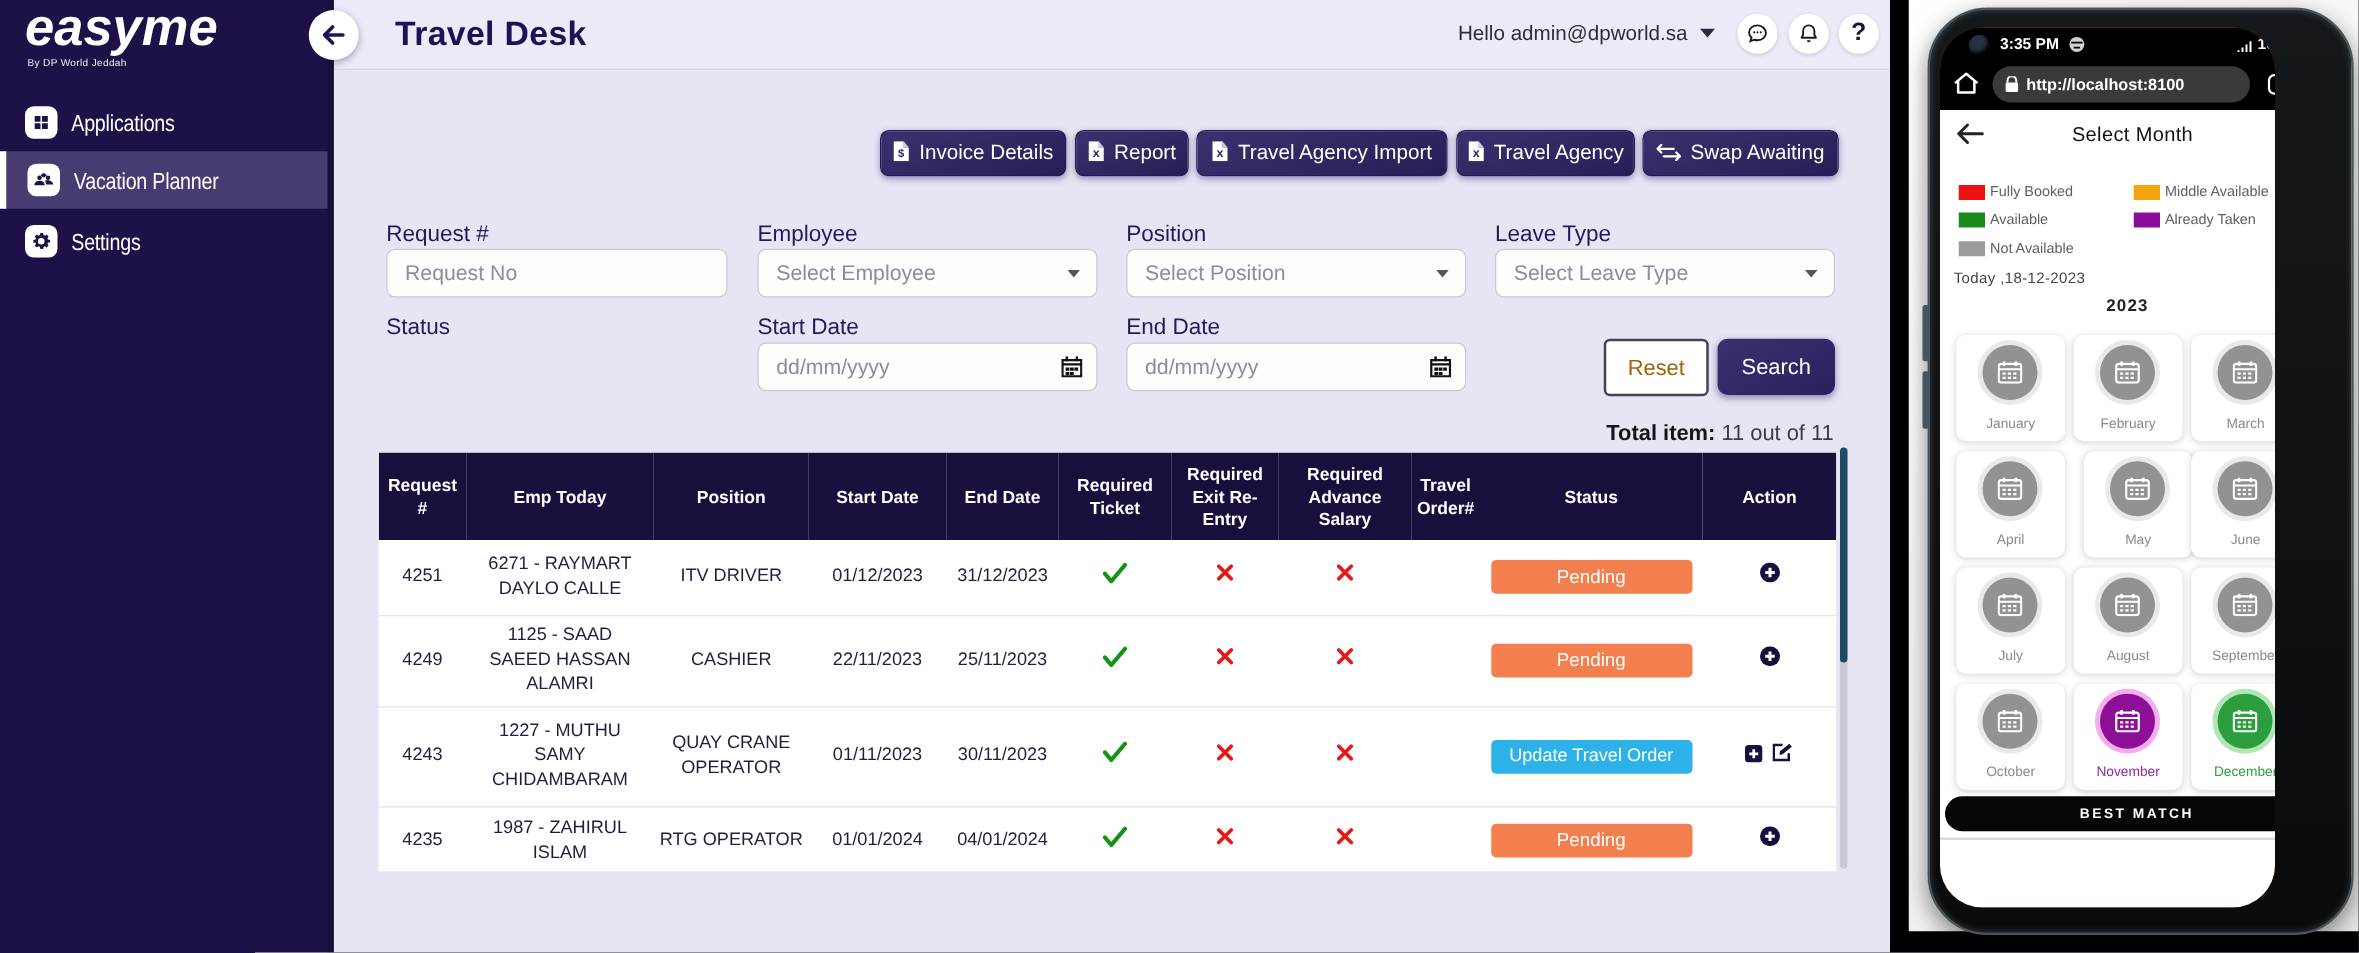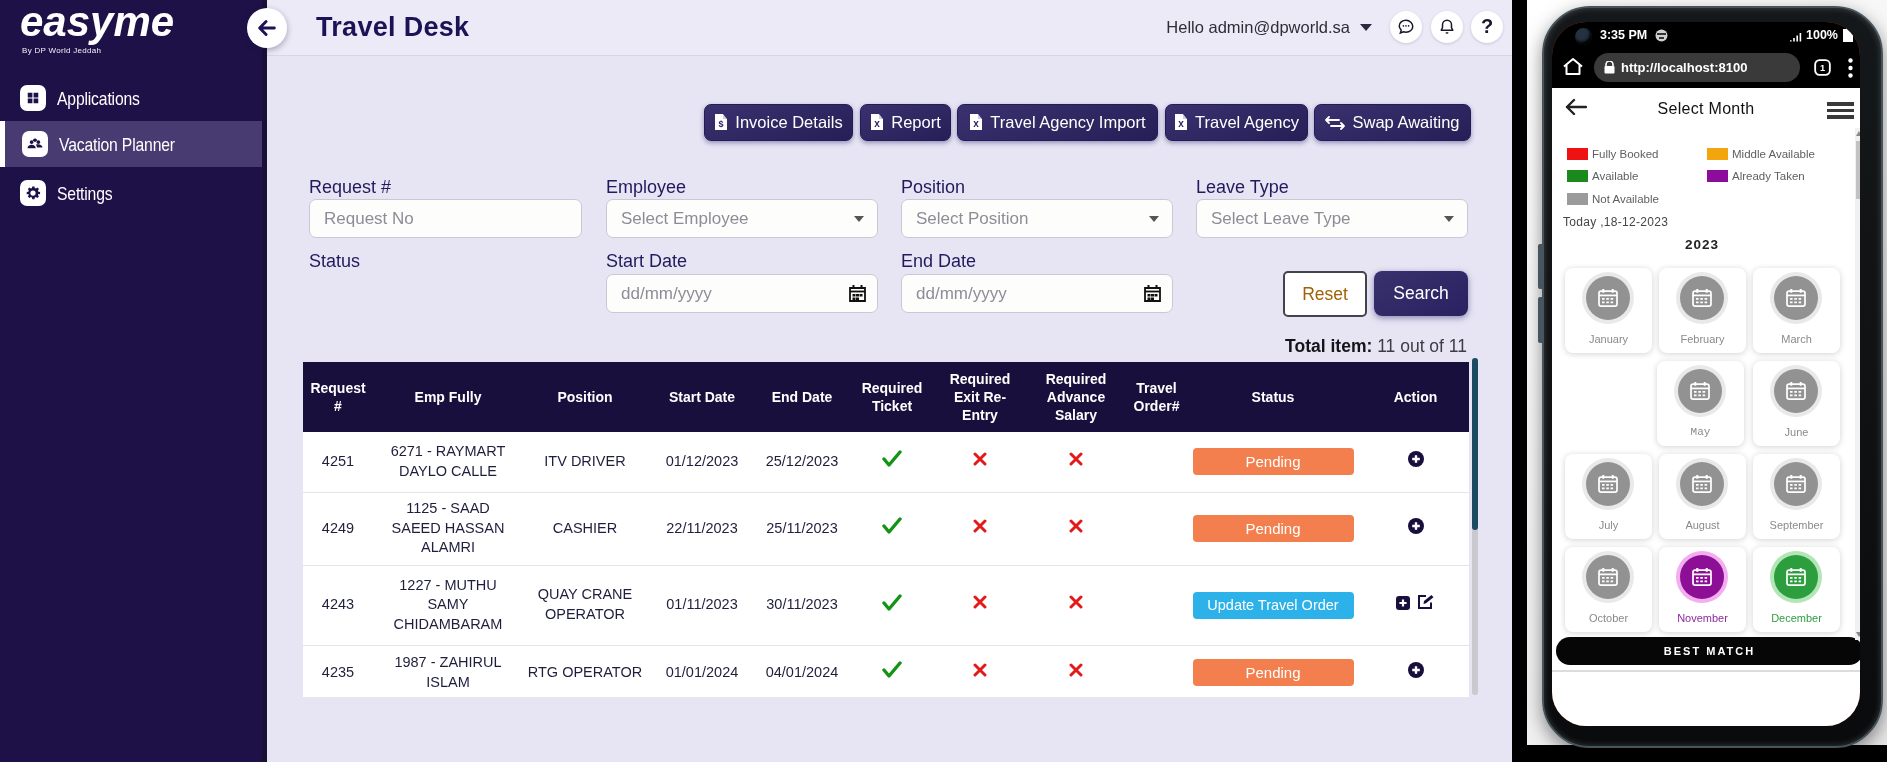--- a/index.html
+++ b/index.html
@@ -56,21 +56,21 @@
 .pend { background:#f27f4d; }
 .upd { background:#2cb2e8; font-size:14.5px; }
 #tscroll { position:absolute; left:1472px; top:358px; width:6px; height:337px; background:#c9c9cf; border-radius:3px; }
 #tthumb { position:absolute; left:0; top:0; width:6px; height:172px; background:#1d4a63; border-radius:3px; }
 
 
 #phonearea { position:absolute; left:1512px; top:0; width:375px; height:762px; background:#000; }
 #phonebg { position:absolute; left:15px; top:0; width:360px; height:745px; background:linear-gradient(135deg,#ffffff 0%,#f1f1f1 60%,#e7e7e7 100%); }
 #phone { position:absolute; left:30px; top:6px; width:341px; height:742px; border-radius:48px; background:linear-gradient(180deg,#15181a,#0a0b0c); border:2px solid #47545c; box-shadow:inset 0 0 6px rgba(255,255,255,.2), 0 6px 18px rgba(0,0,0,.45); }
 .sidebtn { position:absolute; left:-6px; width:6px; background:#46555f; border-radius:2px; }
-#screen { position:absolute; left:1552px; top:22px; width:308px; height:704px; border-radius:34px; background:#c2410c; overflow:hidden; z-index:3; }
+#screen { position:absolute; left:1552px; top:22px; width:268px; height:704px; border-radius:34px; background:#c2410c; overflow:hidden; z-index:3; }
 #statusblk { position:absolute; left:0; top:0; width:315px; height:66px; background:#000; }
 #cam { position:absolute; left:23px; top:6px; width:17px; height:17px; border-radius:50%; background:#233140; box-shadow:inset -2px -3px 3px #000; }
 .sbtxt { color:#fff; font-size:12.5px; }
 #urlpill { position:absolute; left:42px; top:31px; width:206px; height:29px; background:#3a3a3a; border-radius:15px; color:#fff; font-size:13px; font-weight:bold; line-height:29px; padding-left:27px; }
 
 #appscreen { position:absolute; left:0; top:66px; width:315px; height:638px; background:#fff; }
 #mback { position:absolute; left:13px; top:10px; }
 #mtitle { position:absolute; left:0; top:12px; width:308px; text-align:center; font-size:16px; font-weight:normal; color:#111; letter-spacing:0.3px; }
 #mburger { position:absolute; right:13px; top:14px; width:27px; }
 #mburger div { height:3.5px; background:#3a3a3a; margin-bottom:3px; }
@@ -210,37 +210,37 @@
           <col style="width:90px">
           <col style="width:86px">
           <col style="width:106px">
           <col style="width:55px">
           <col style="width:178px">
           <col style="width:107px">
         </colgroup>
       <tbody>
           <tr>
         <th>Request<br>#</th>
-            <th>Emp Fully</th>
+            <th>Emp Today</th>
             <th>Position</th>
             <th>Start Date</th>
             <th>End Date</th>
             <th>Required<br>Ticket</th>
             <th>Required<br>Exit Re-<br>Entry</th>
             <th>Required<br>Advance<br>Salary</th>
             <th>Travel<br>Order#</th>
             <th>Status</th>
             <th>Action</th>
       </tr>
       <tr style="height:60px;">
         <td>4251</td>
             <td>6271 - RAYMART<br>DAYLO CALLE</td>
             <td>ITV DRIVER</td>
             <td>01/12/2023</td>
-            <td>25/12/2023</td>
+            <td>31/12/2023</td>
         <td><svg width="20" height="17" viewBox="0 0 20 17">
                 <path d="M2 9l5 6L18 2" fill="none" stroke="#149414" stroke-width="3.4" stroke-linecap="round" stroke-linejoin="round"></path>
               </svg></td>
         <td><svg width="14" height="14" viewBox="0 0 14 14">
                 <path d="M2 2l10 10M12 2L2 12" stroke="#e41a1a" stroke-width="3" stroke-linecap="round"></path>
               </svg></td>
         <td><svg width="14" height="14" viewBox="0 0 14 14">
                 <path d="M2 2l10 10M12 2L2 12" stroke="#e41a1a" stroke-width="3" stroke-linecap="round"></path>
               </svg></td>
         <td></td>
@@ -418,21 +418,32 @@
         <div class="mcirc">
           <svg width="23" height="21" viewBox="0 0 23 21">
             <rect x="1" y="2.5" width="21" height="17.5" rx="2.5" fill="none" stroke="#fff" stroke-width="2"></rect>
             <path d="M1 7.5h21" stroke="#fff" stroke-width="2"></path>
             <path d="M6 0v4.5M17 0v4.5" stroke="#fff" stroke-width="2.4"></path>
             <path d="M4.5 10.5h3v2h-3zM9.5 10.5h3v2h-3zM14.5 10.5h3v2h-3zM4.5 14.5h3v2h-3zM9.5 14.5h3v2h-3zM14.5 14.5h3v2h-3z" fill="#fff"></path>
           </svg>
         </div>
         <div class="mlbl">March</div>
       </div>
-    <div class="mcard" style="left:105px; top:273px;font-family:Liberation Mono, monospace;">
+    <div class="mcard" style="left:13px; top:273px;">
+        <div class="mcirc">
+          <svg width="23" height="21" viewBox="0 0 23 21">
+            <rect x="1" y="2.5" width="21" height="17.5" rx="2.5" fill="none" stroke="#fff" stroke-width="2"></rect>
+            <path d="M1 7.5h21" stroke="#fff" stroke-width="2"></path>
+            <path d="M6 0v4.5M17 0v4.5" stroke="#fff" stroke-width="2.4"></path>
+            <path d="M4.5 10.5h3v2h-3zM9.5 10.5h3v2h-3zM14.5 10.5h3v2h-3zM4.5 14.5h3v2h-3zM9.5 14.5h3v2h-3zM14.5 14.5h3v2h-3z" fill="#fff"></path>
+          </svg>
+        </div>
+        <div class="mlbl">April</div>
+      </div>
+    <div class="mcard" style="left:115px; top:273px;">
         <div class="mcirc">
           <svg width="23" height="21" viewBox="0 0 23 21">
             <rect x="1" y="2.5" width="21" height="17.5" rx="2.5" fill="none" stroke="#fff" stroke-width="2"></rect>
             <path d="M1 7.5h21" stroke="#fff" stroke-width="2"></path>
             <path d="M6 0v4.5M17 0v4.5" stroke="#fff" stroke-width="2.4"></path>
             <path d="M4.5 10.5h3v2h-3zM9.5 10.5h3v2h-3zM14.5 10.5h3v2h-3zM4.5 14.5h3v2h-3zM9.5 14.5h3v2h-3zM14.5 14.5h3v2h-3z" fill="#fff"></path>
           </svg>
         </div>
         <div class="mlbl">May</div>
       </div>

